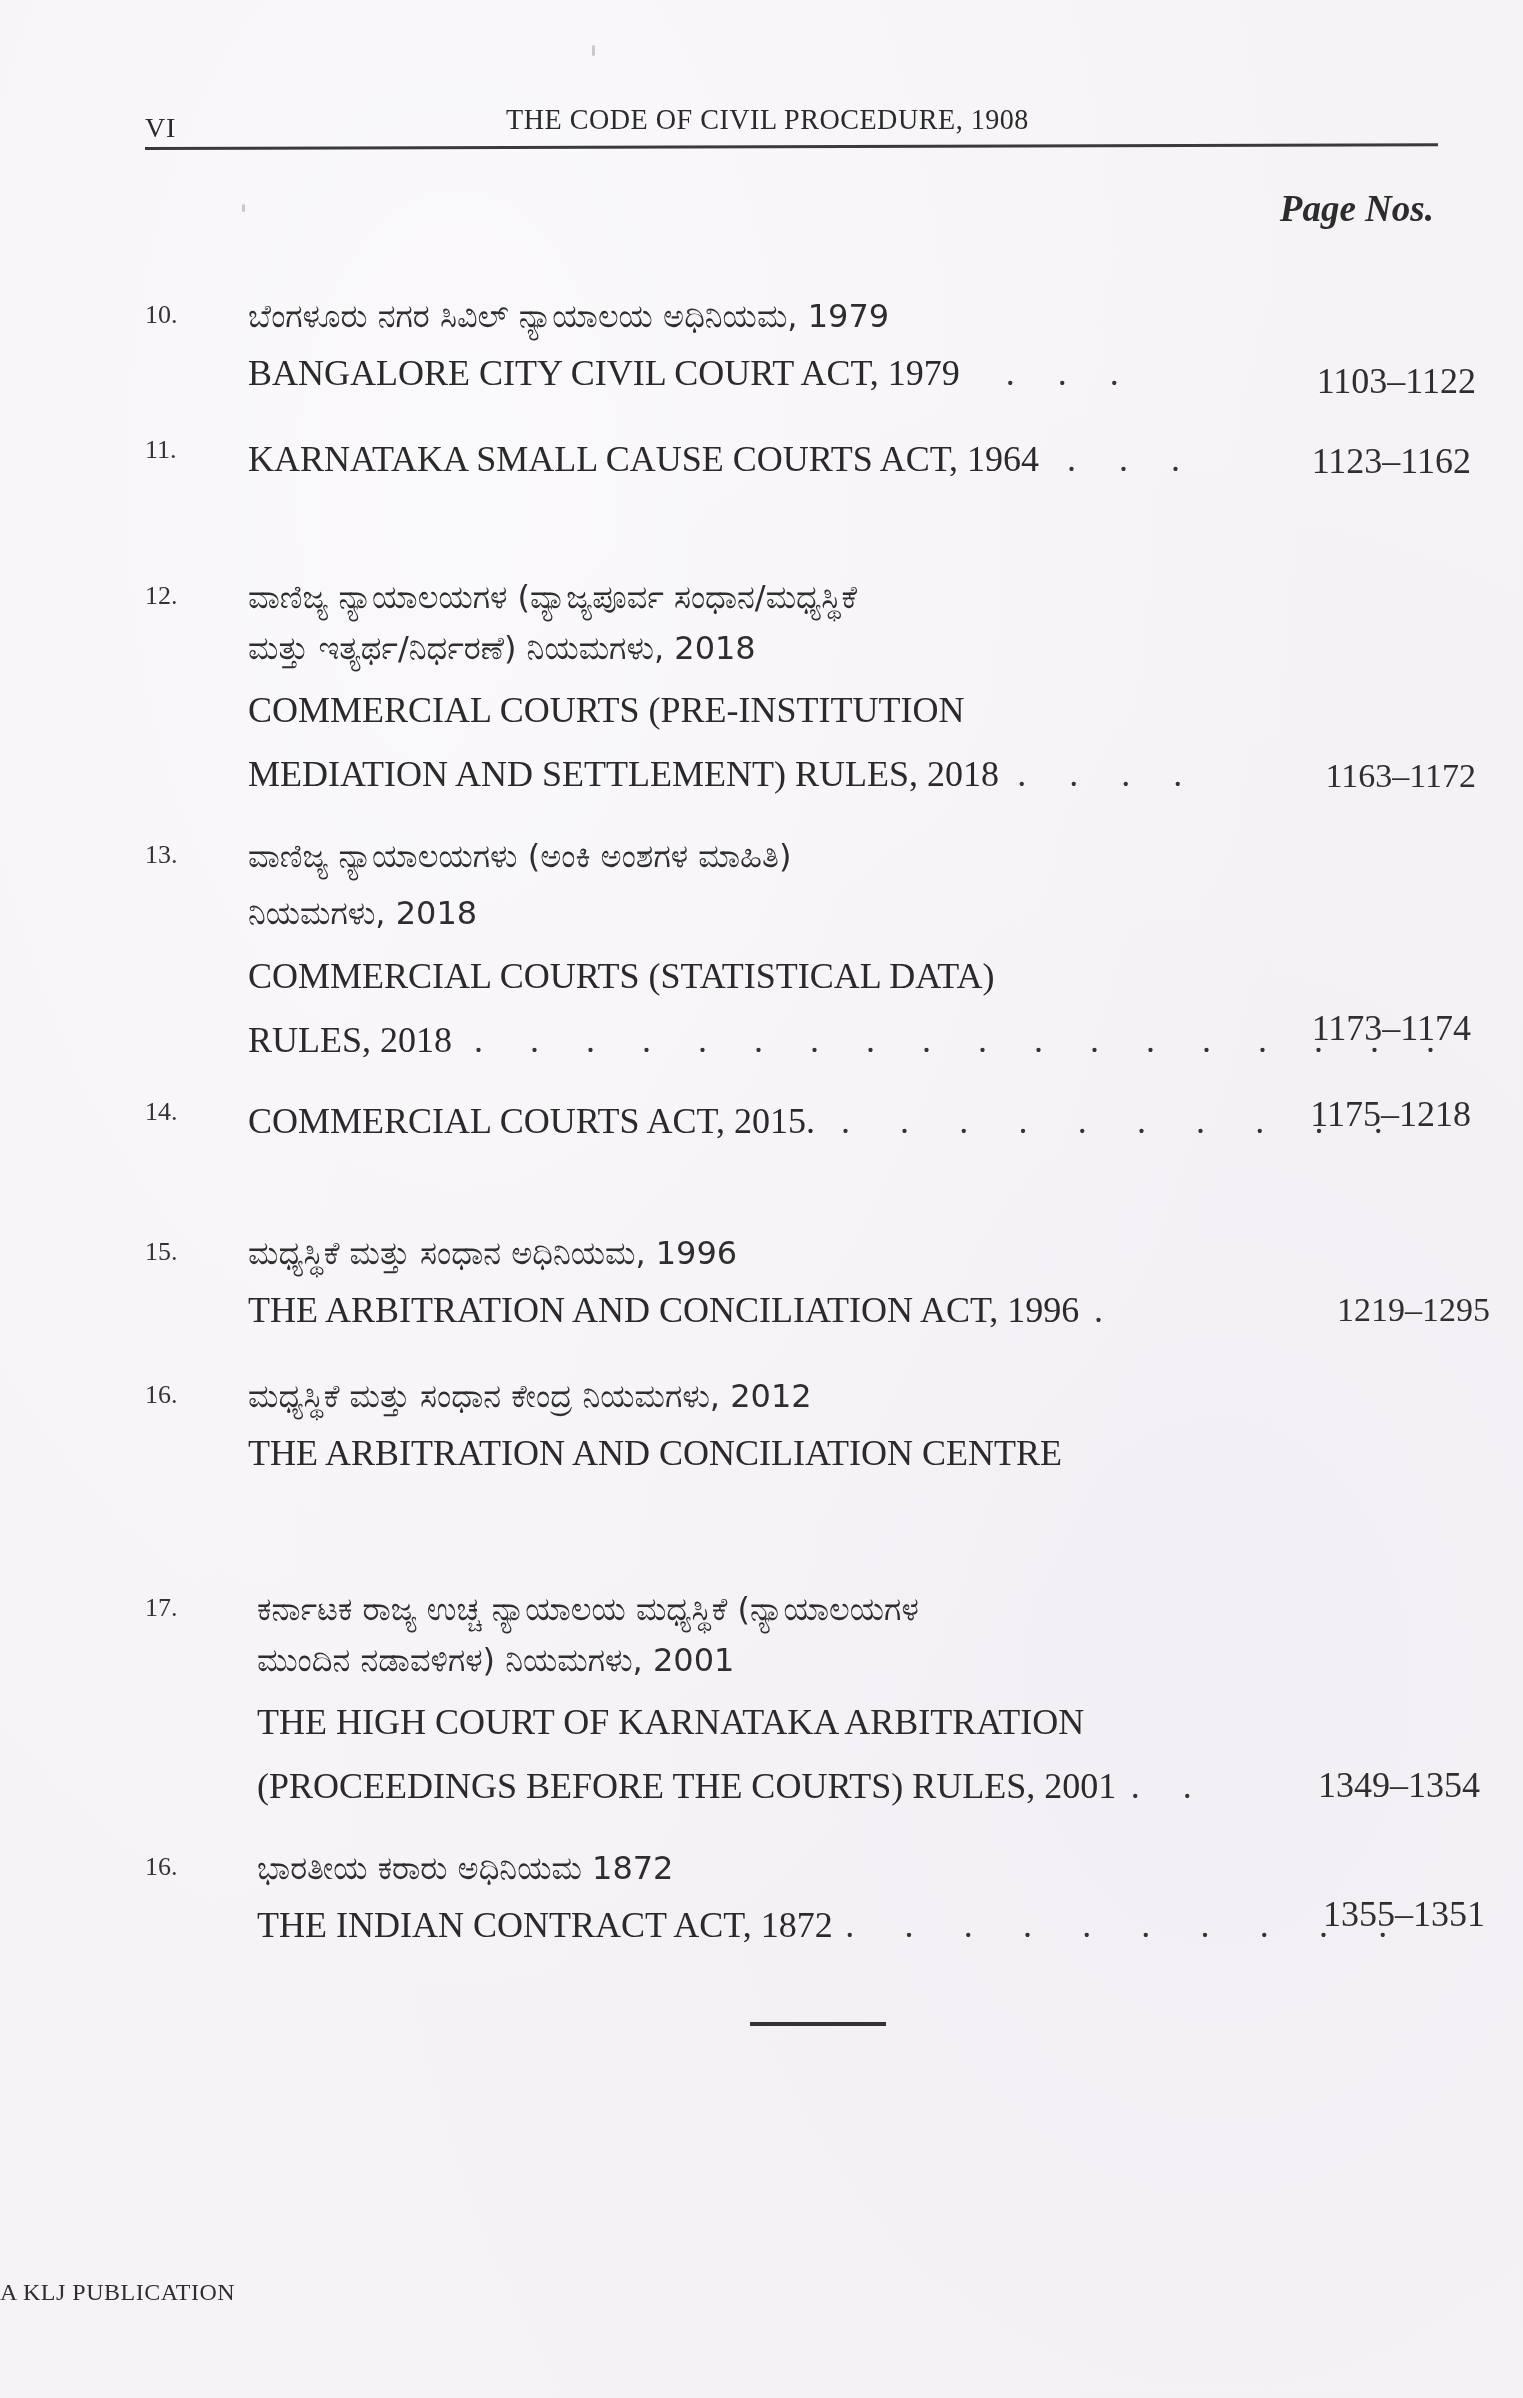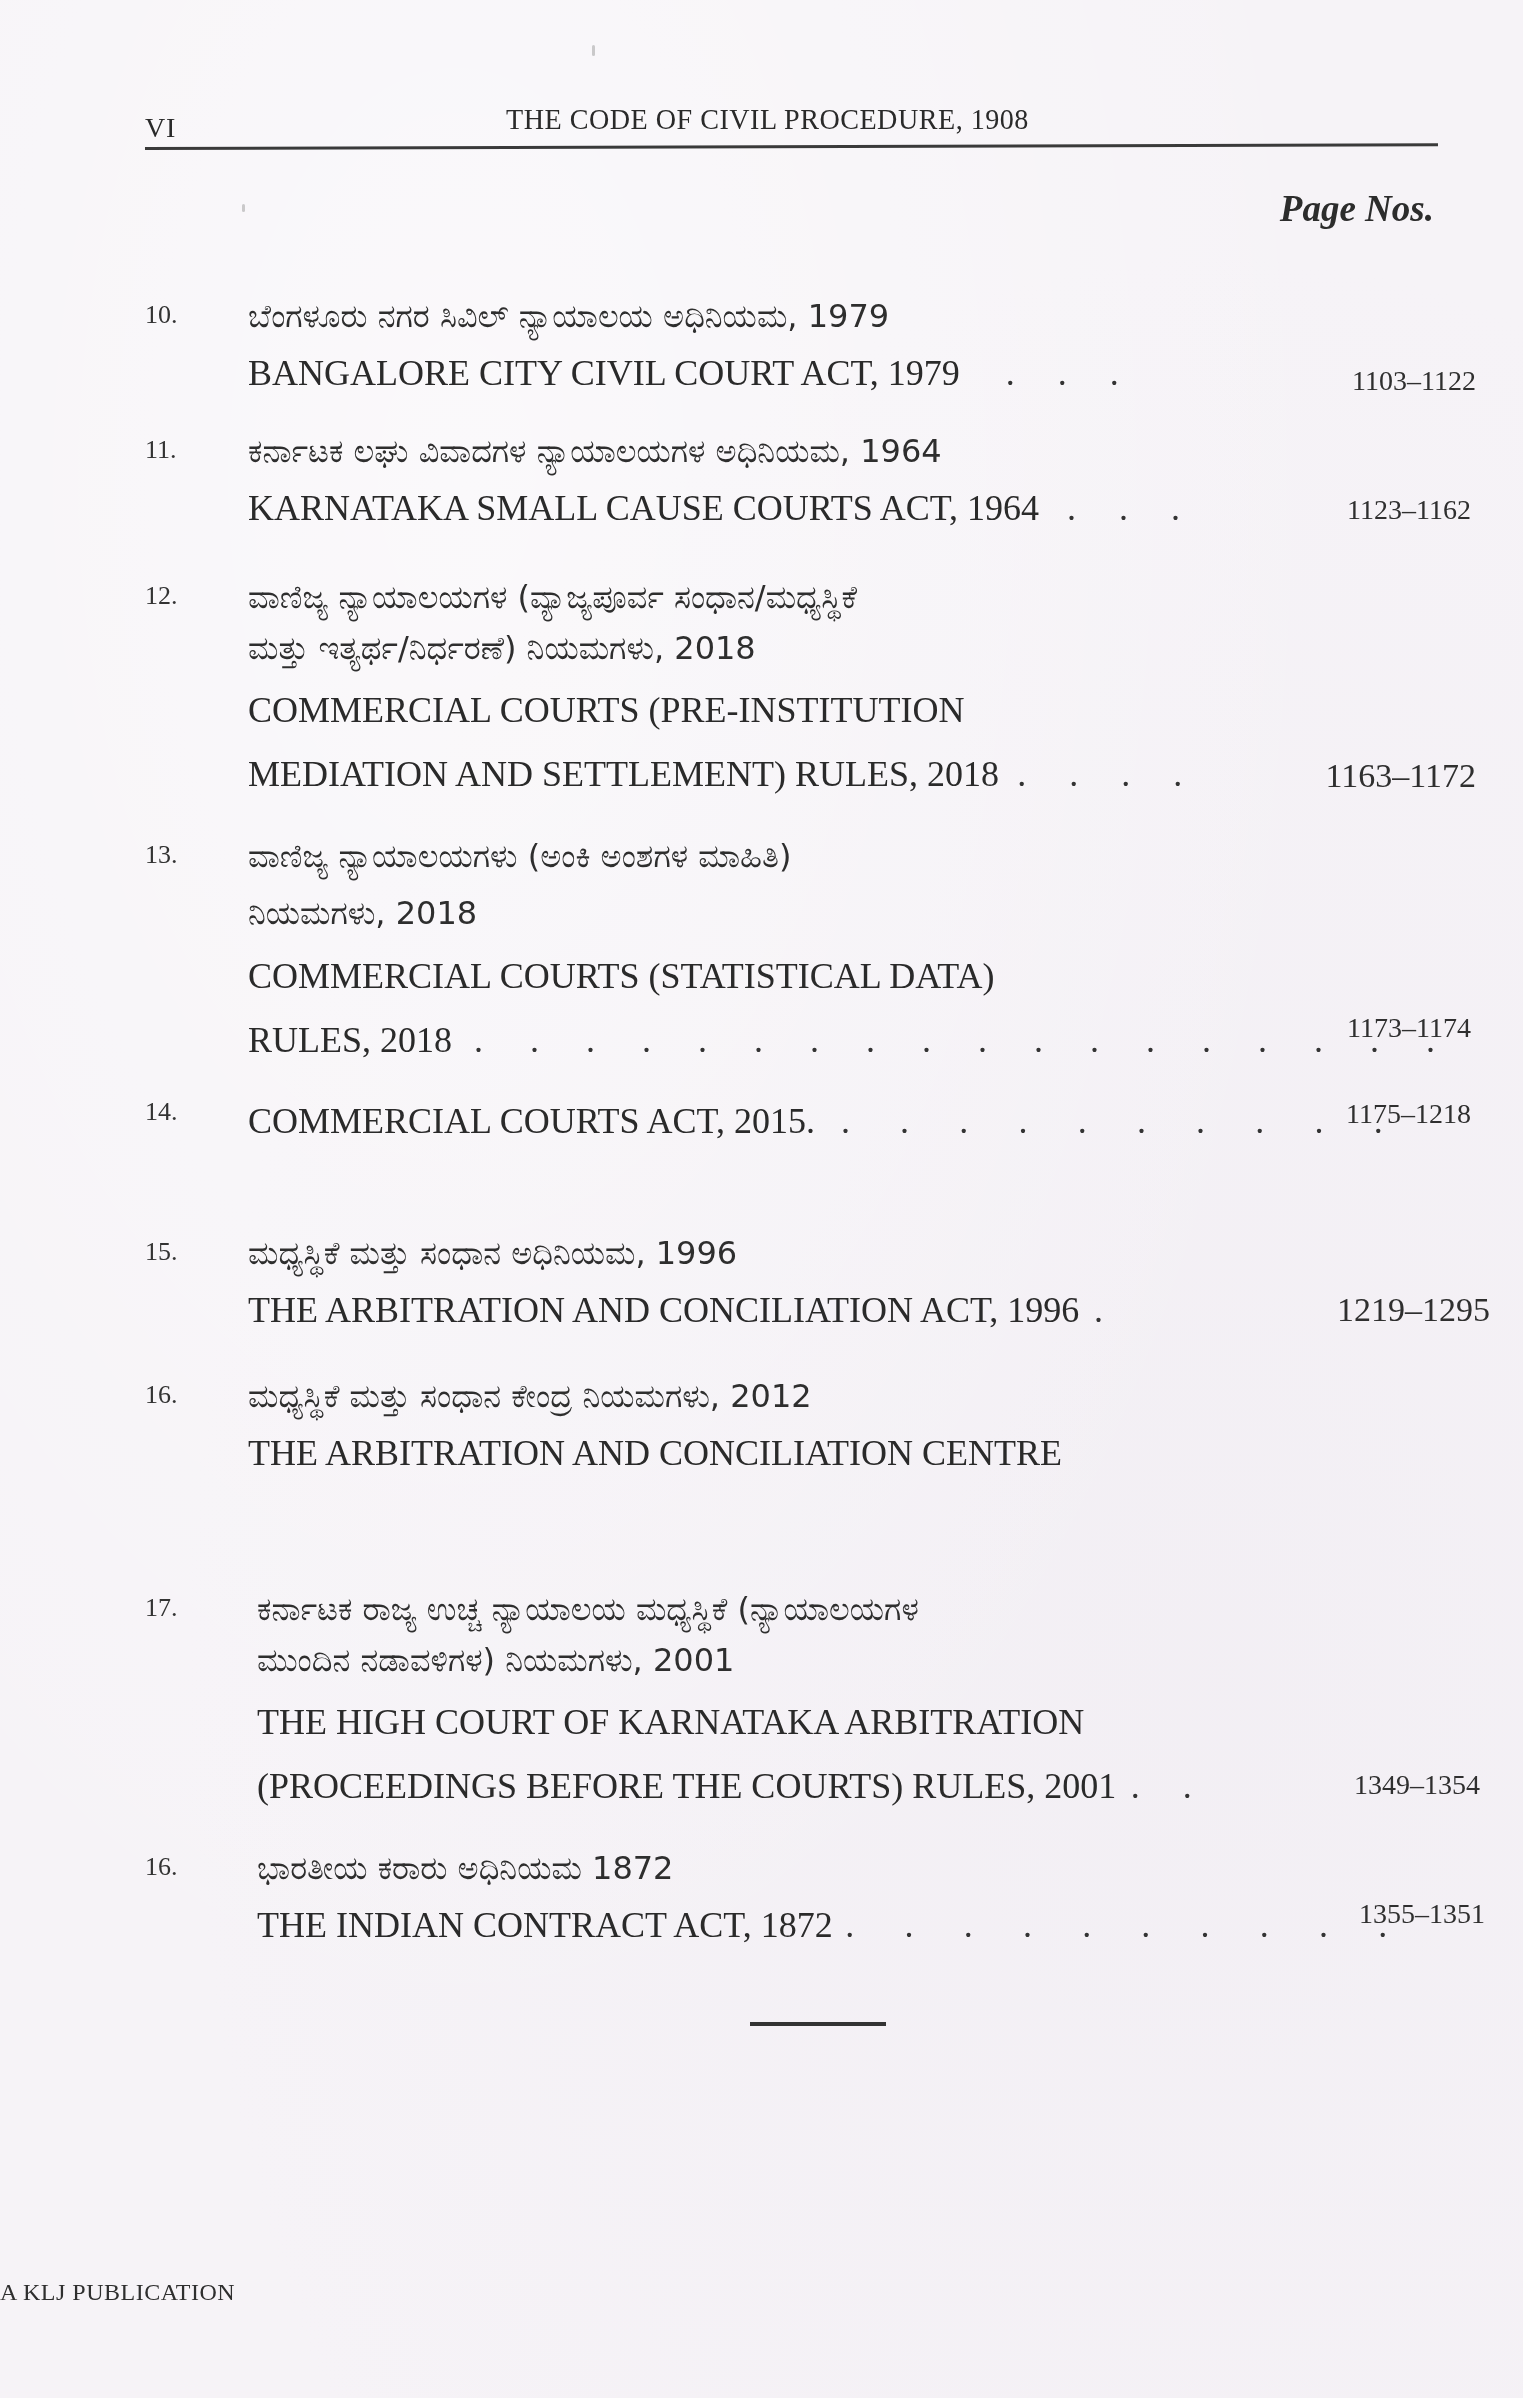--- a/index.html
+++ b/index.html
@@ -101,21 +101,21 @@
     position: relative;
   }
   .en-line .leader {
     letter-spacing: 17px;
     color: #333;
   }
   .page-range {
     position: absolute;
     right: 0;
     top: 0;
-    font-size: 28px;
+    font-size: 36px;
     color: #2f2f2f;
     white-space: nowrap;
   }
   .end-rule {
     position: absolute;
     left: 750px;
     top: 2022px;
     width: 136px;
     height: 3.7px;
     background: #333;
@@ -161,21 +161,20 @@
         <span>BANGALORE CITY CIVIL COURT ACT, 1979</span>
         <span class="leader" style="margin-left:37px;">. . .</span>
         <span class="page-range" style="top:7.5px; right:-19px;">1103–1122</span>
       </div>
     </div>
   </div>
 
   <div class="entry" style="top:427px; height:131px;">
     <span class="entry-num" style="top:7.5px;">11.</span>
     <div class="entry-body">
-      <div class="kn-line">ಕರ್ನಾಟಕ ಲಘು ವಿವಾದಗಳ ನ್ಯಾಯಾಲಯಗಳ ಅಧಿನಿಯಮ, 1964</div>
       <div class="en-line">
         <span>KARNATAKA SMALL CAUSE COURTS ACT, 1964</span>
         <span class="leader" style="margin-left:19px;">. . .</span>
         <span class="page-range" style="top:1.9px; right:-14px;">1123–1162</span>
       </div>
     </div>
   </div>
 
   <div class="entry" style="top:573px; height:244px;">
     <span class="entry-num" style="top:7.5px;text-align:right;">12.</span>

